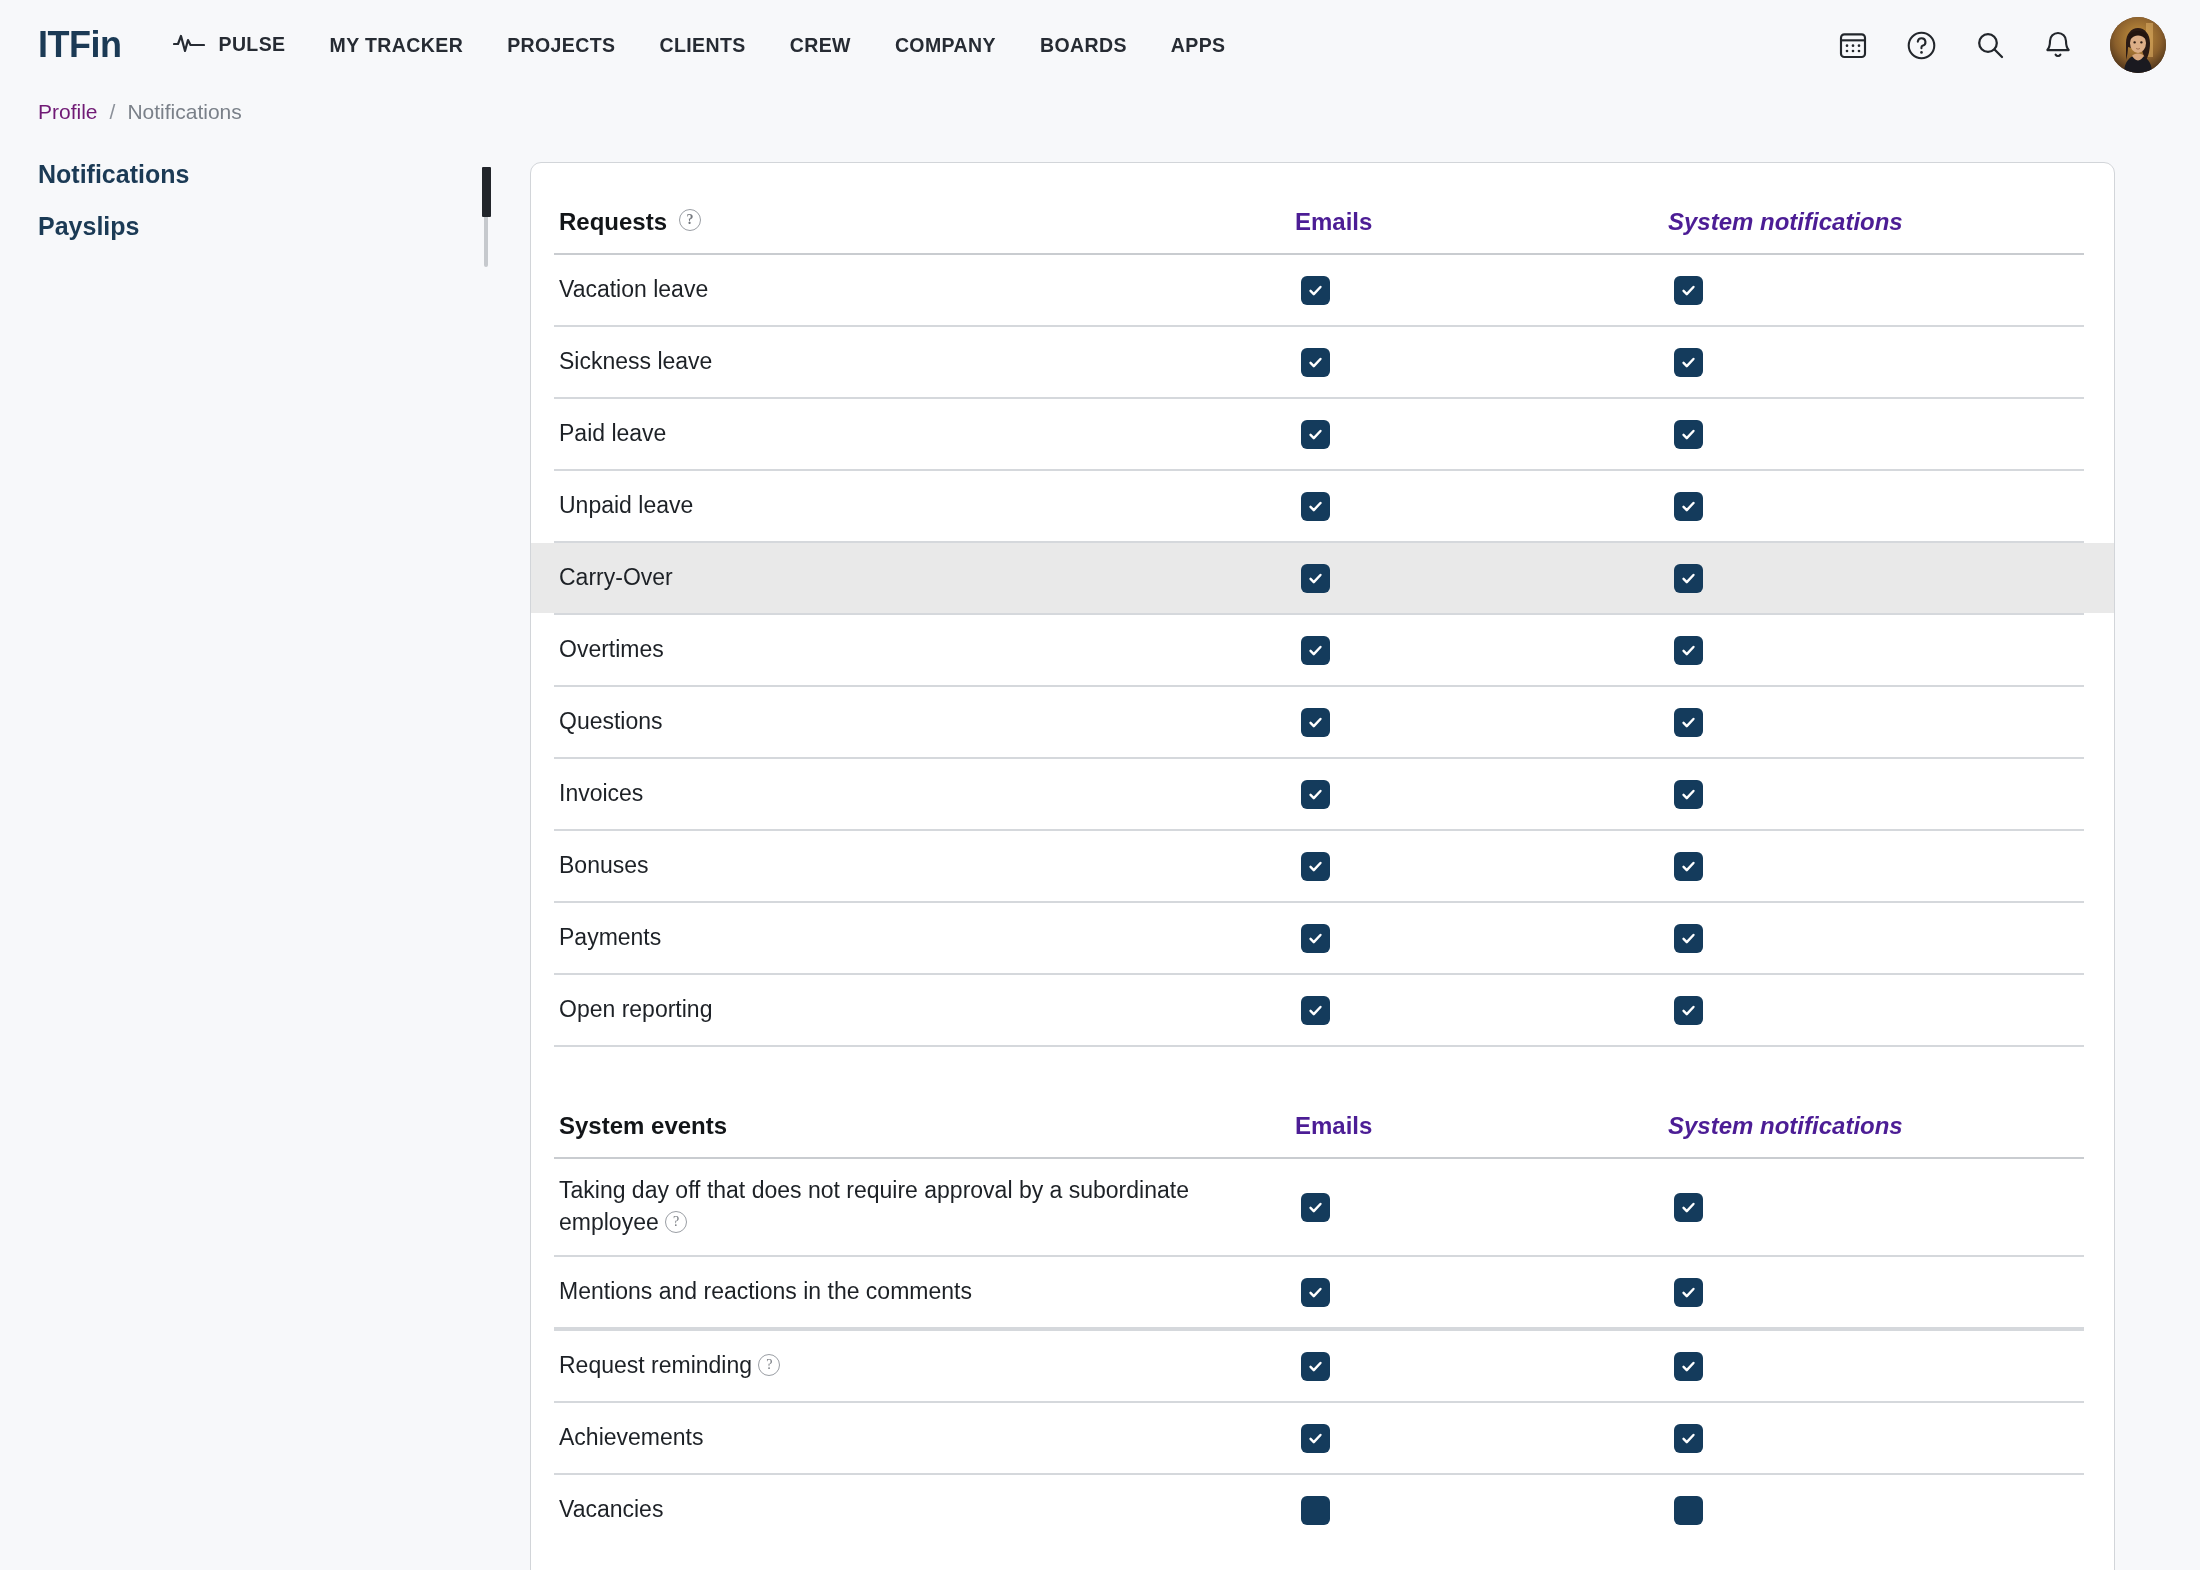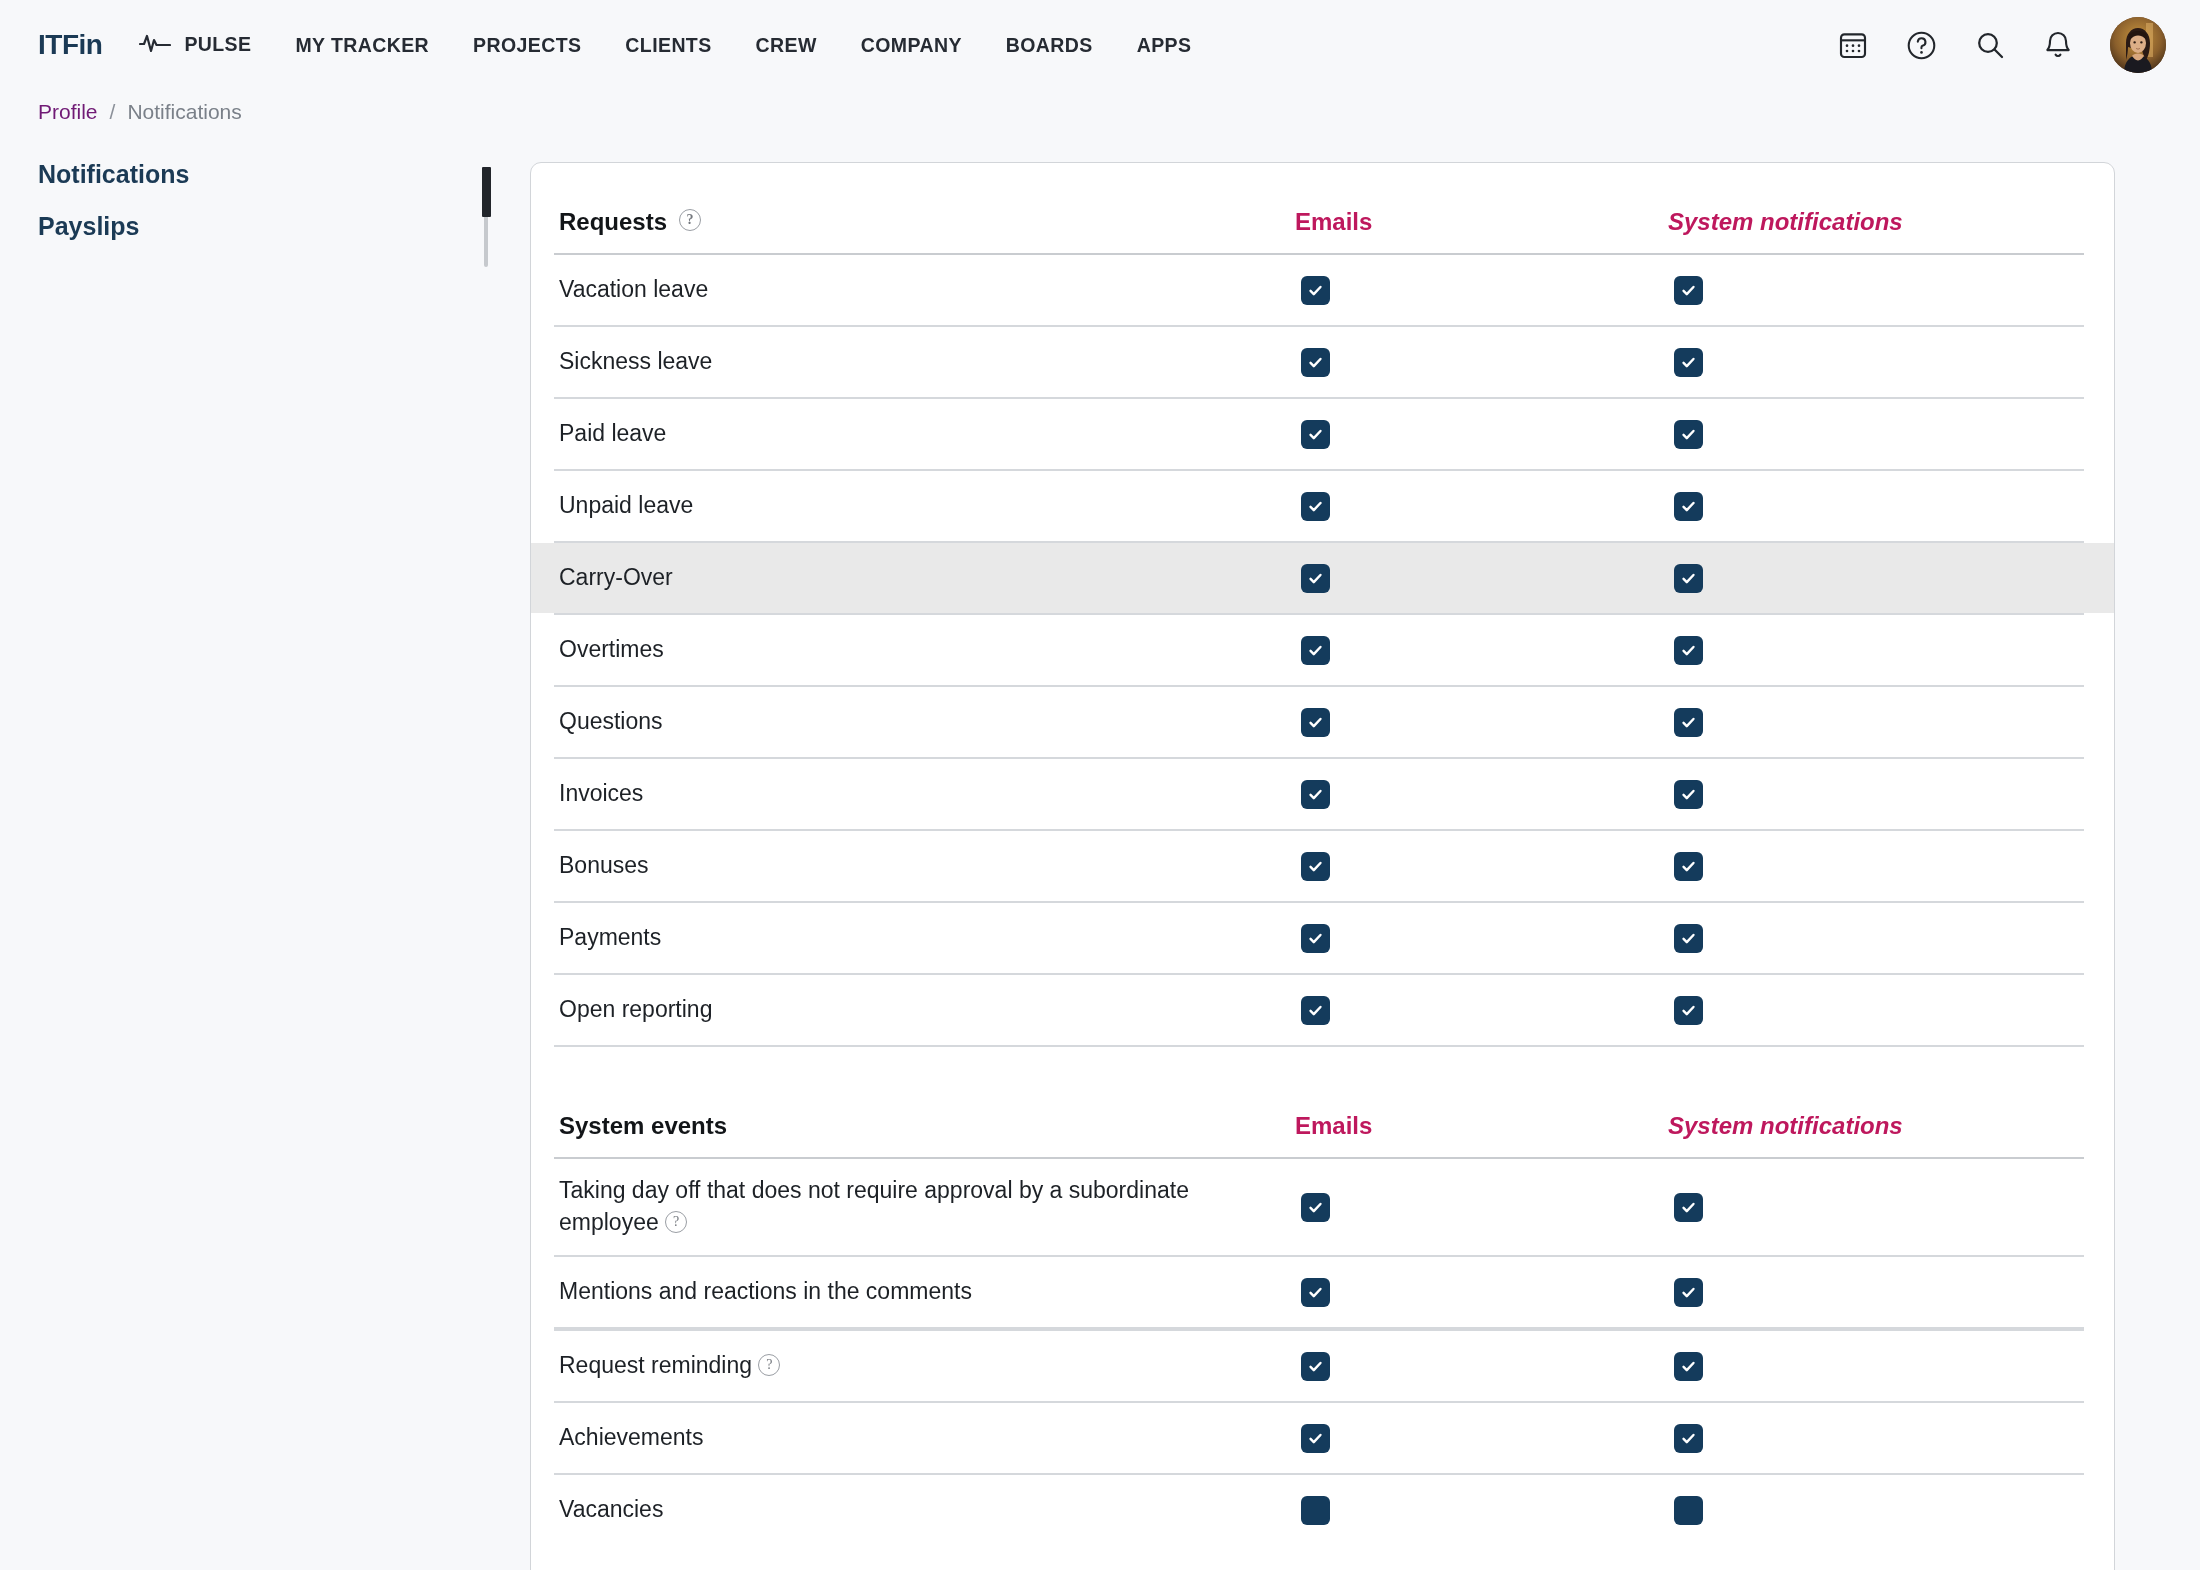--- a/index.html
+++ b/index.html
@@ -14,25 +14,25 @@
 
   
   .topbar {
     height: 90px;
     display: flex;
     align-items: center;
     padding: 0 34px 0 38px;
     background: #f7f8fa;
   }
   .logo {
-    font-size: 28px;
+    font-size: 36px;
     font-weight: 700;
     color: #1b3a55;
     letter-spacing: -0.5px;
-    margin-right: 29px;
+    margin-right: 44px;
     line-height: 1;
   }
   .nav {
     display: flex;
     align-items: center;
     gap: 0;
   }
   .nav-item {
     font-size: 19.5px;
     font-weight: 600;
@@ -136,21 +136,21 @@
     font-size: 24px;
     font-weight: 700;
     color: #121518;
     display: flex;
     align-items: center;
     gap: 12px;
   }
   .col-emails, .col-sysnotif {
     font-size: 24px;
     font-weight: 700;
-    color: #be185d;
+    color: #4c1d95;
     position: absolute;
   }
   .sec-header { position: relative; }
   .col-emails  { left: 764px; }
   .col-sysnotif{ left: 1137px; font-style: italic; }
 
   .divider {
     height: 2px;
     background: #c9ccd0;
     margin: 0 30px 0 23px;

